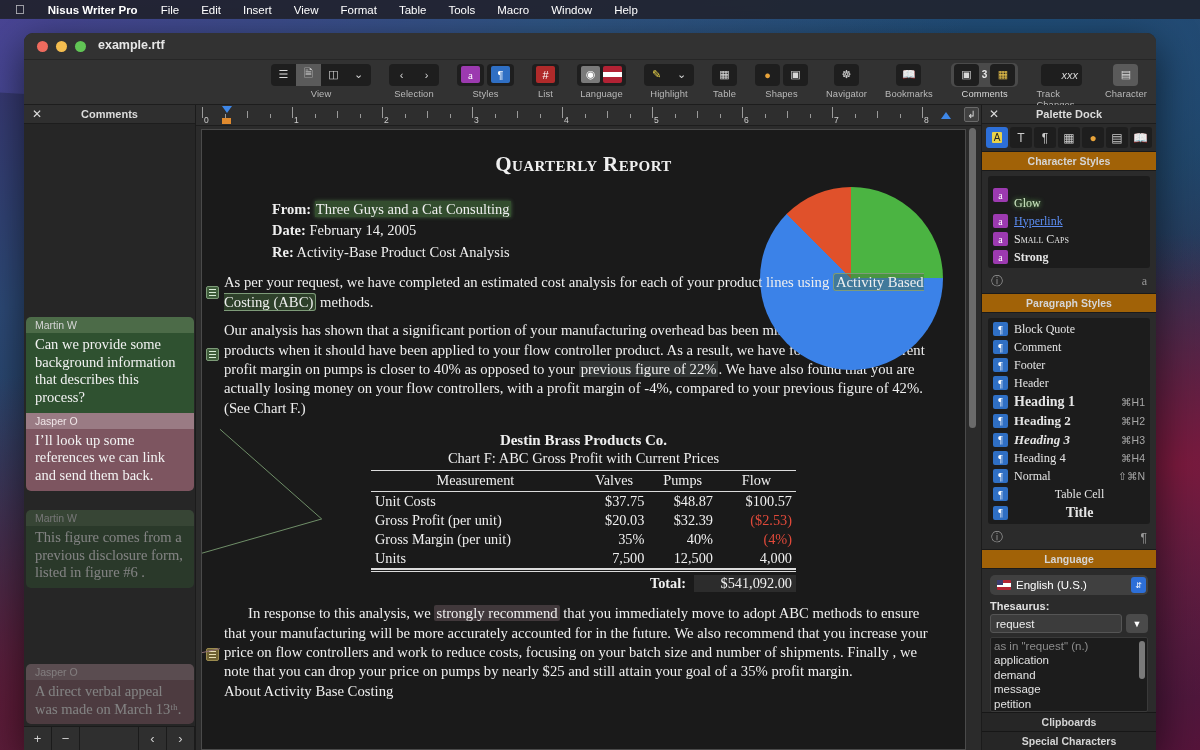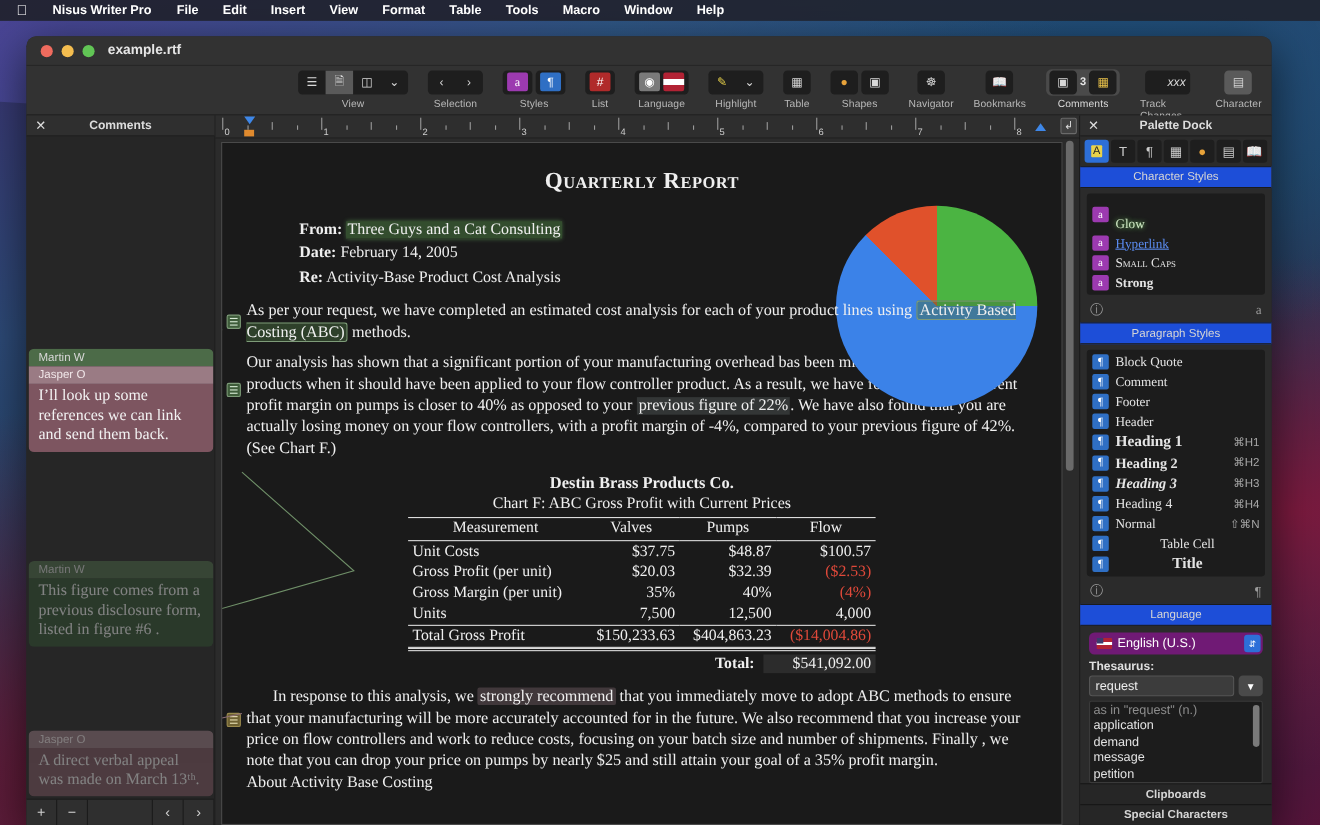--- a/index.html
+++ b/index.html
@@ -28,21 +28,21 @@
   #menubar {
     position: absolute; top: 0; left: 0; width: 1200px; height: 19px;
     background: rgba(32,34,44,.88);
     display: flex; align-items: center; gap: 0px;
     padding-left: 8px; z-index: 60;
     font-size: 11.5px; color: #fff;
     -webkit-font-smoothing: antialiased;
   }
   #menubar .apple { padding: 0 11px 0 7px; font-size: 13px; line-height: 1; }
   #menubar .app-name { font-weight: bold; padding: 0 12px; }
-  #menubar .mi { padding: 0 11px; font-weight: bold; }
+  #menubar .mi { padding: 0 11px; }
   
   #window {
     position: absolute; left: 24px; top: 33px; width: 1132px; height: 717px;
     background: #2b2b2b; border-radius: 9px 9px 0 0;
     box-shadow: 0 12px 42px rgba(0,0,0,.6);
     overflow: hidden; z-index: 20;
     display: flex; flex-direction: column;
   }
   
   #titlebar {
@@ -173,42 +173,42 @@
   #palette {
     width: 175px; flex: none; background: #2b2b2b; display: flex; flex-direction: column;
     border-left: 1px solid #1b1b1b;
   }
   #pal-head { height: 19px; background: #2f2f2f; display: flex; align-items: center; position: relative; border-bottom: 1px solid #1d1d1d; flex:none;}
   #pal-head .x { font-size: 12px; color: #ddd; padding-left: 7px; line-height: 1; }
   #pal-head .ttl { position: absolute; width: 100%; text-align: center; font-size: 11px; font-weight: bold; color: #dcdcdc; }
   #pal-tabs { display: flex; padding: 3px 4px; gap: 2px; background:#2b2b2b; flex:none;}
   .ptab { flex: 1; height: 21px; border-radius: 3px; background: #1e1e1e; display: flex; align-items: center; justify-content: center; font-size: 12px; color: #ccc; }
   .ptab.sel { background: #2d6fd8; }
-  .psec-title { text-align: center; font-size: 10.5px; font-weight: normal; color: #d5d5d5; background: #1d4ed8; padding: 3px 0; border-top: 1px solid #1b1b1b; border-bottom: 1px solid #1b1b1b; }
+  .psec-title { text-align: center; font-size: 10.5px; font-weight: bold; color: #d5d5d5; background: #a16207; padding: 3px 0; border-top: 1px solid #1b1b1b; border-bottom: 1px solid #1b1b1b; }
   .plist { background: #1c1c1c; margin: 5px 6px; border-radius: 3px; padding: 2px 0; }
   .pitem { display: flex; align-items: center; padding: 1.5px 5px; gap: 6px; font-size: 12px; color: #e4e4e4; }
   .chip { width: 15px; height: 14px; border-radius: 2px; display:flex; align-items:center; justify-content:center; font-size: 10px; color: #fff; flex: none; font-family:"Liberation Serif",serif;}
   .chip.a { background: #9c3ab0; }
   .chip.p { background: #2f6fc4; }
   .pitem .nm { flex: 1; font-family: "Liberation Serif", serif; }
   .pitem .sc { font-size: 10.5px; color: #a8a8a8; font-family: "Liberation Sans", sans-serif; }
   .st-glow { color: #cfe8c4; text-shadow: 0 0 5px #7fdc6a; margin-top: 16px; }
   .st-link { color: #5b8cf0; text-decoration: underline; }
   .st-smallcaps { font-variant: small-caps; }
   .st-strong { font-weight: bold; }
   .ps-h1 { font-family: "Liberation Sans", sans-serif; font-weight: bold; font-size: 14px; }
   .ps-h2 { font-family: "Liberation Sans", sans-serif; font-weight: bold; font-size: 13px; }
   .ps-h3 { font-family: "Liberation Sans", sans-serif; font-weight: bold; font-style: italic; font-size: 13px; }
   .ps-h4 { font-family: "Liberation Sans", sans-serif; font-size: 12.5px; }
   .ps-tablecell { text-align: center; display:block; width:100%; }
   .ps-title { font-family:"Liberation Sans",sans-serif; font-weight: bold; font-size: 14px; text-align: center; display:block; width:100%; }
   .plist-foot { display:flex; justify-content:space-between; align-items:center; padding: 0 9px 3px; color:#9a9a9a; font-size: 12px; }
   .lang-row { margin: 6px 8px 0; }
   .lang-select {
-    background: #701a75; border-radius: 5px; height: 20px; display: flex; align-items: center;
+    background: #404040; border-radius: 5px; height: 20px; display: flex; align-items: center;
     padding: 0 0 0 7px; font-size: 11.5px; color: #fff; position: relative;
   }
   .lang-select .flag { width:14px;height:10px;margin-right:5px;border-radius:1px;
      background: linear-gradient(#b22234 0 33%, #fff 33% 66%, #b22234 66% 100%); position:relative; flex:none;}
   .lang-select .flag:before{content:"";position:absolute;left:0;top:0;width:6px;height:5px;background:#3c3b6e;}
   .stepper { position: absolute; right: 2px; width: 15px; height: 16px; background: #2d6fd8; border-radius: 3px; color: #fff; font-size: 8px; display:flex;align-items:center;justify-content:center;}
   .lbl-th { font-size: 11px; font-weight: bold; color: #e0e0e0; margin: 5px 8px 2px; }
   .th-input-row { display: flex; margin: 0 8px; gap: 4px; }
   .th-input { flex: 1; background: #3c3c3c; border: 1px solid #555; border-radius: 3px; height: 19px; font-size: 11.5px; color: #eee; padding: 0 5px; display:flex; align-items:center;}
   .th-drop { width: 22px; background: #4a4a4a; border-radius: 4px; display: flex; align-items: center; justify-content: center; color: #fff; font-size: 9px; }
@@ -378,20 +378,21 @@
     <div id="comments-pane">
       <div id="comments-head">
         <span class="x">✕</span>
         <span class="ttl">Comments</span>
       </div>
       <div id="comments-list">
 
         <div class="cthread" style="top:193px;">
           <div class="green">
             <div class="cname">Martin W</div>
+            <div class="cbox ctext">Can we provide some background information that describes this process?</div>
           </div>
           <div class="mauve">
             <div class="cname">Jasper O</div>
             <div class="cbox ctext">I’ll look up some references we can link and send them back.</div>
           </div>
         </div>
 
         <div class="cthread faded" style="top:386px;">
           <div class="green">
             <div class="cname">Martin W</div>
@@ -539,26 +540,20 @@
                   <td class="n">35%</td>
                   <td class="n">40%</td>
                   <td class="n neg">(4%)</td>
                 </tr>
                 <tr>
                   <td class="lbl">Units</td>
                   <td class="n">7,500</td>
                   <td class="n">12,500</td>
                   <td class="n">4,000</td>
                 </tr>
-                <tr class="row-total">
-                  <td class="lbl">Total Gross Profit</td>
-                  <td class="n">$150,233.63</td>
-                  <td class="n">$404,863.23</td>
-                  <td class="n neg">($14,004.86)</td>
-                </tr>
               </tbody>
             </table>
             <div class="dblline"></div>
             <div class="sumrow">
               <span class="lab">Total:</span>
               <span class="val">$541,092.00</span>
             </div>
           </div>
 
           <div class="cmark" style="top:518px;"></div>

